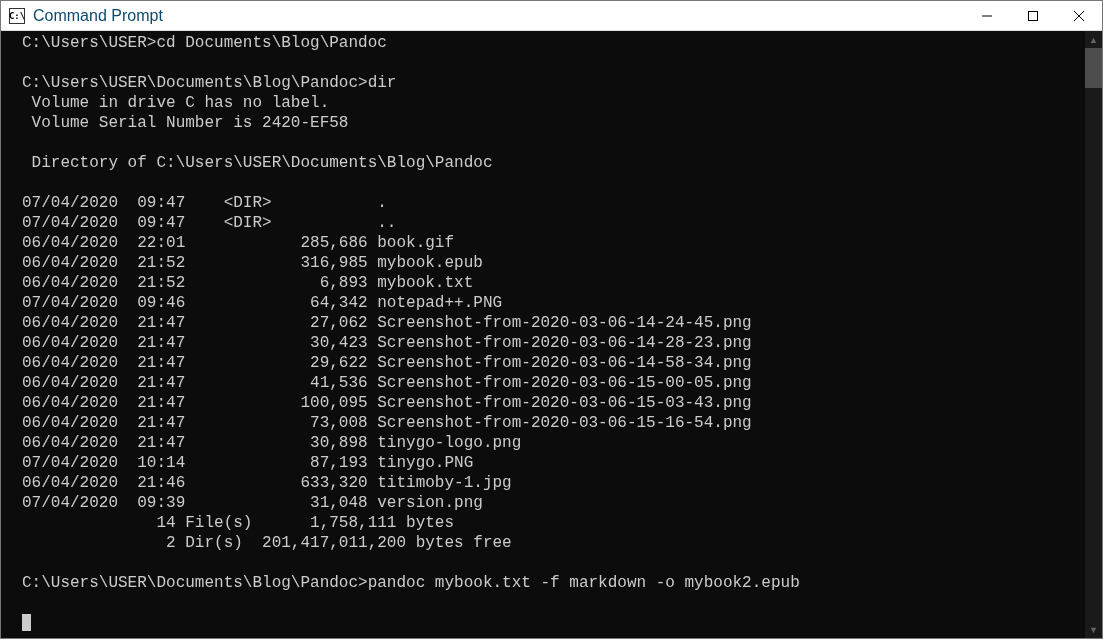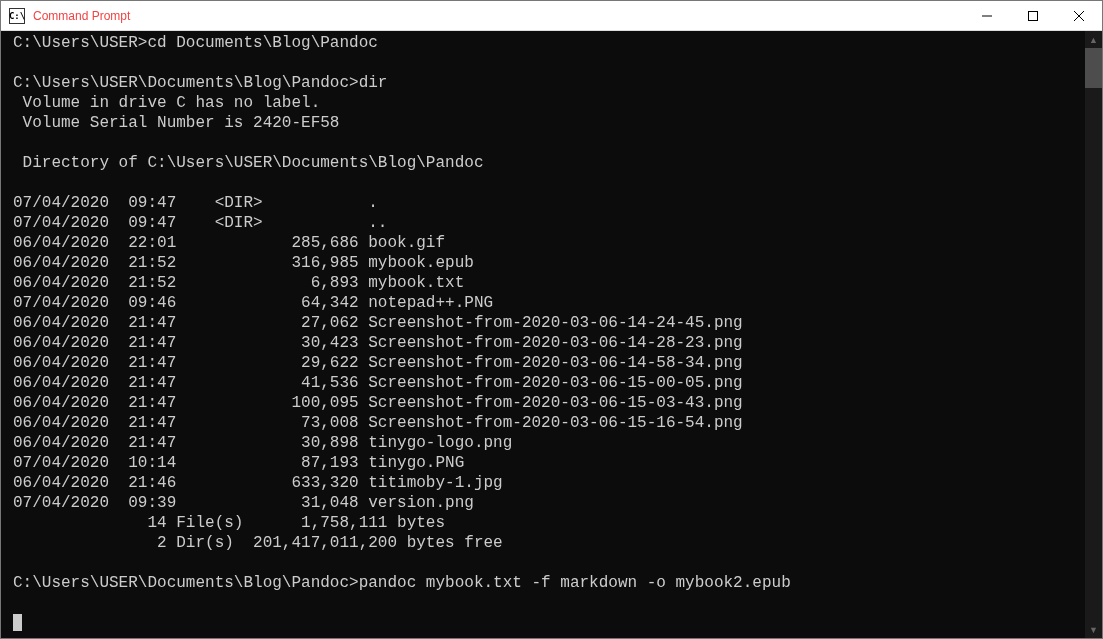--- a/index.html
+++ b/index.html
@@ -28,22 +28,22 @@
     }
     .titlebar .icon-box {
       width: 16px; height: 16px;
       margin-left: 8px; margin-right: 8px;
       display: inline-flex; align-items: center; justify-content: center;
       background: #fff; border: 1px solid #333;
       font-size: 9px; font-family: monospace; font-weight: bold;
       color: #000;
     }
     .titlebar .title {
-      font-size: 12px;
-      color: #ef4444;
+      font-size: 16px;
+      color: #0c4a6e;
       flex: 1;
     }
     .win-controls {
       display: flex;
       height: 100%;
     }
     .win-btn {
       width: 46px;
       display: flex;
       align-items: center;
@@ -59,21 +59,21 @@
       background: #0c0c0c;
       overflow: hidden;
     }
     .terminal {
       flex: 1;
       background: #0c0c0c;
       color: #cccccc;
       font-family: Consolas, "Courier New", monospace;
       font-size: 16px;
       line-height: 20px;
-      padding: 2px 12px;
+      padding: 2px 21px;
       white-space: pre;
       overflow: hidden;
     }
     .scrollbar {
       width: 17px;
       background: #1a1a1a;
       position: relative;
     }
     .scroll-arrow {
       width: 17px; height: 17px;

